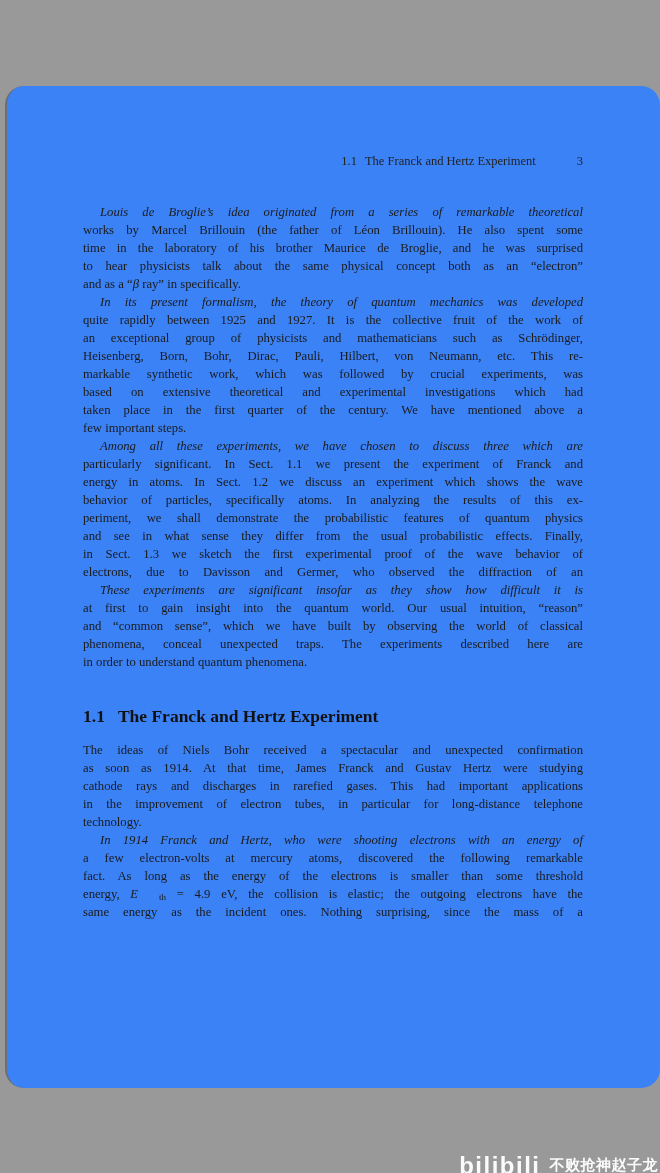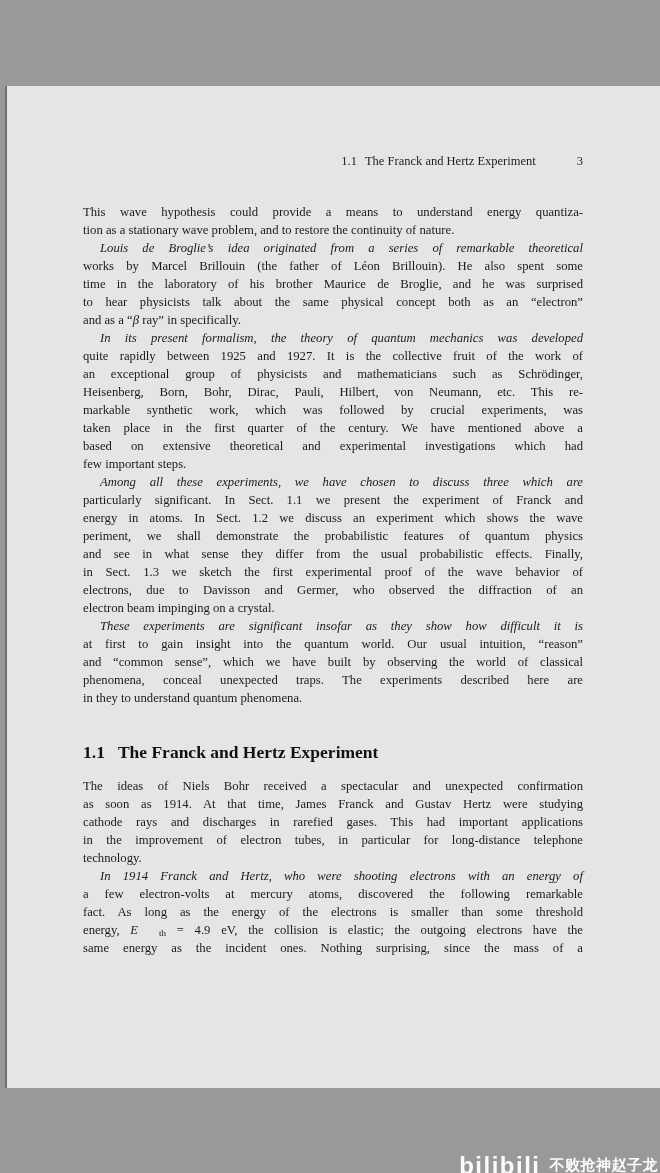--- a/index.html
+++ b/index.html
@@ -8,23 +8,24 @@
     background: #999999;
     overflow: hidden;
     position: relative;
     font-family: "Liberation Serif", "DejaVu Serif", serif;
   }
   .screen { position: absolute; inset: 0; }
   .book-page {
     position: absolute;
     left: 5px; top: 86px;
     width: 655px; height: 1002px;
-    background: #e5e5e5;
+    background: #3b82f6;
     border-left: 2px solid #6e6e6e;
     box-sizing: border-box;
+    border-radius: 19px;
   }
   .content {
     position: absolute;
     left: 76px; top: 68px;
     width: 500px;
     color: #1b1b1b;
   }
   .pagehead {
     display: flex;
     align-items: baseline;
@@ -97,56 +98,52 @@
       <div class="pagehead">
         <span class="ph-group">
           <span>1.1</span>
           <span>The Franck and Hertz Experiment</span>
         </span>
         <span class="ph-num">3</span>
       </div>
 
       <div class="page-body">
           <div class="para">
-            <div class="line"><span>This wave hypothesis could provide a means to understand energy quantiza-</span></div>
-            <div class="line last"><span>tion as a stationary wave problem, and to restore the continuity of nature.</span></div>
-          </div>
-          <div class="para">
             <div class="line indent"><span>Louis de Broglie’s idea originated from a series of remarkable theoretical</span></div>
             <div class="line"><span>works by Marcel Brillouin (the father of Léon Brillouin). He also spent some</span></div>
             <div class="line"><span>time in the laboratory of his brother Maurice de Broglie, and he was surprised</span></div>
             <div class="line"><span>to hear physicists talk about the same physical concept both as an “electron”</span></div>
             <div class="line last"><span>and as a “</span><span style="font-style: italic;">β</span><span> ray” in specifically.</span></div>
           </div>
           <div class="para">
             <div class="line indent"><span>In its present formalism, the theory of quantum mechanics was developed</span></div>
             <div class="line"><span>quite rapidly between 1925 and 1927. It is the collective fruit of the work of</span></div>
             <div class="line"><span>an exceptional group of physicists and mathematicians such as Schrödinger,</span></div>
             <div class="line"><span>Heisenberg, Born, Bohr, Dirac, Pauli, Hilbert, von Neumann, etc. This re-</span></div>
             <div class="line"><span>markable synthetic work, which was followed by crucial experiments, was</span></div>
+            <div class="line"><span>based on extensive theoretical and experimental investigations which had</span></div>
             <div class="line"><span>taken place in the first quarter of the century. We have mentioned above a</span></div>
-            <div class="line"><span>based on extensive theoretical and experimental investigations which had</span></div>
             <div class="line last"><span>few important steps.</span></div>
           </div>
           <div class="para">
             <div class="line indent"><span>Among all these experiments, we have chosen to discuss three which are</span></div>
             <div class="line"><span>particularly significant. In Sect. 1.1 we present the experiment of Franck and</span></div>
             <div class="line"><span>energy in atoms. In Sect. 1.2 we discuss an experiment which shows the wave</span></div>
+            <div class="line"><span>behavior of particles, specifically atoms. In analyzing the results of this ex-</span></div>
             <div class="line"><span>periment, we shall demonstrate the probabilistic features of quantum physics</span></div>
             <div class="line"><span>and see in what sense they differ from the usual probabilistic effects. Finally,</span></div>
             <div class="line"><span>in Sect. 1.3 we sketch the first experimental proof of the wave behavior of</span></div>
             <div class="line"><span>electrons, due to Davisson and Germer, who observed the diffraction of an</span></div>
-            <div class="line last"><span>electron beam impinging on a crystal.</span></div>
           </div>
           <div class="para">
             <div class="line indent"><span>These experiments are significant insofar as they show how difficult it is</span></div>
             <div class="line"><span>at first to gain insight into the quantum world. Our usual intuition, “reason”</span></div>
             <div class="line"><span>and “common sense”, which we have built by observing the world of classical</span></div>
             <div class="line"><span>phenomena, conceal unexpected traps. The experiments described here are</span></div>
-            <div class="line last"><span>in they to understand </span><span style=" margin-top: 20px;">quantum phenomena</span><span>.</span></div>
+            <div class="line last"><span>in order to understand </span><span style=" margin-top: 20px;">quantum phenomena</span><span>.</span></div>
           </div>
           <div class="section-heading">
             <span>1.1</span>
             <span>The Franck and Hertz Experiment</span>
           </div>
           <div class="para">
             <div class="line"><span>The ideas of Niels Bohr received a spectacular and unexpected confirmation</span></div>
             <div class="line"><span>as soon as 1914. At that time, James Franck and Gustav Hertz were studying</span></div>
             <div class="line"><span>cathode rays and discharges in rarefied gases. This had important applications</span></div>
             <div class="line"><span>in the improvement of electron tubes, in particular for long-distance telephone</span></div>

